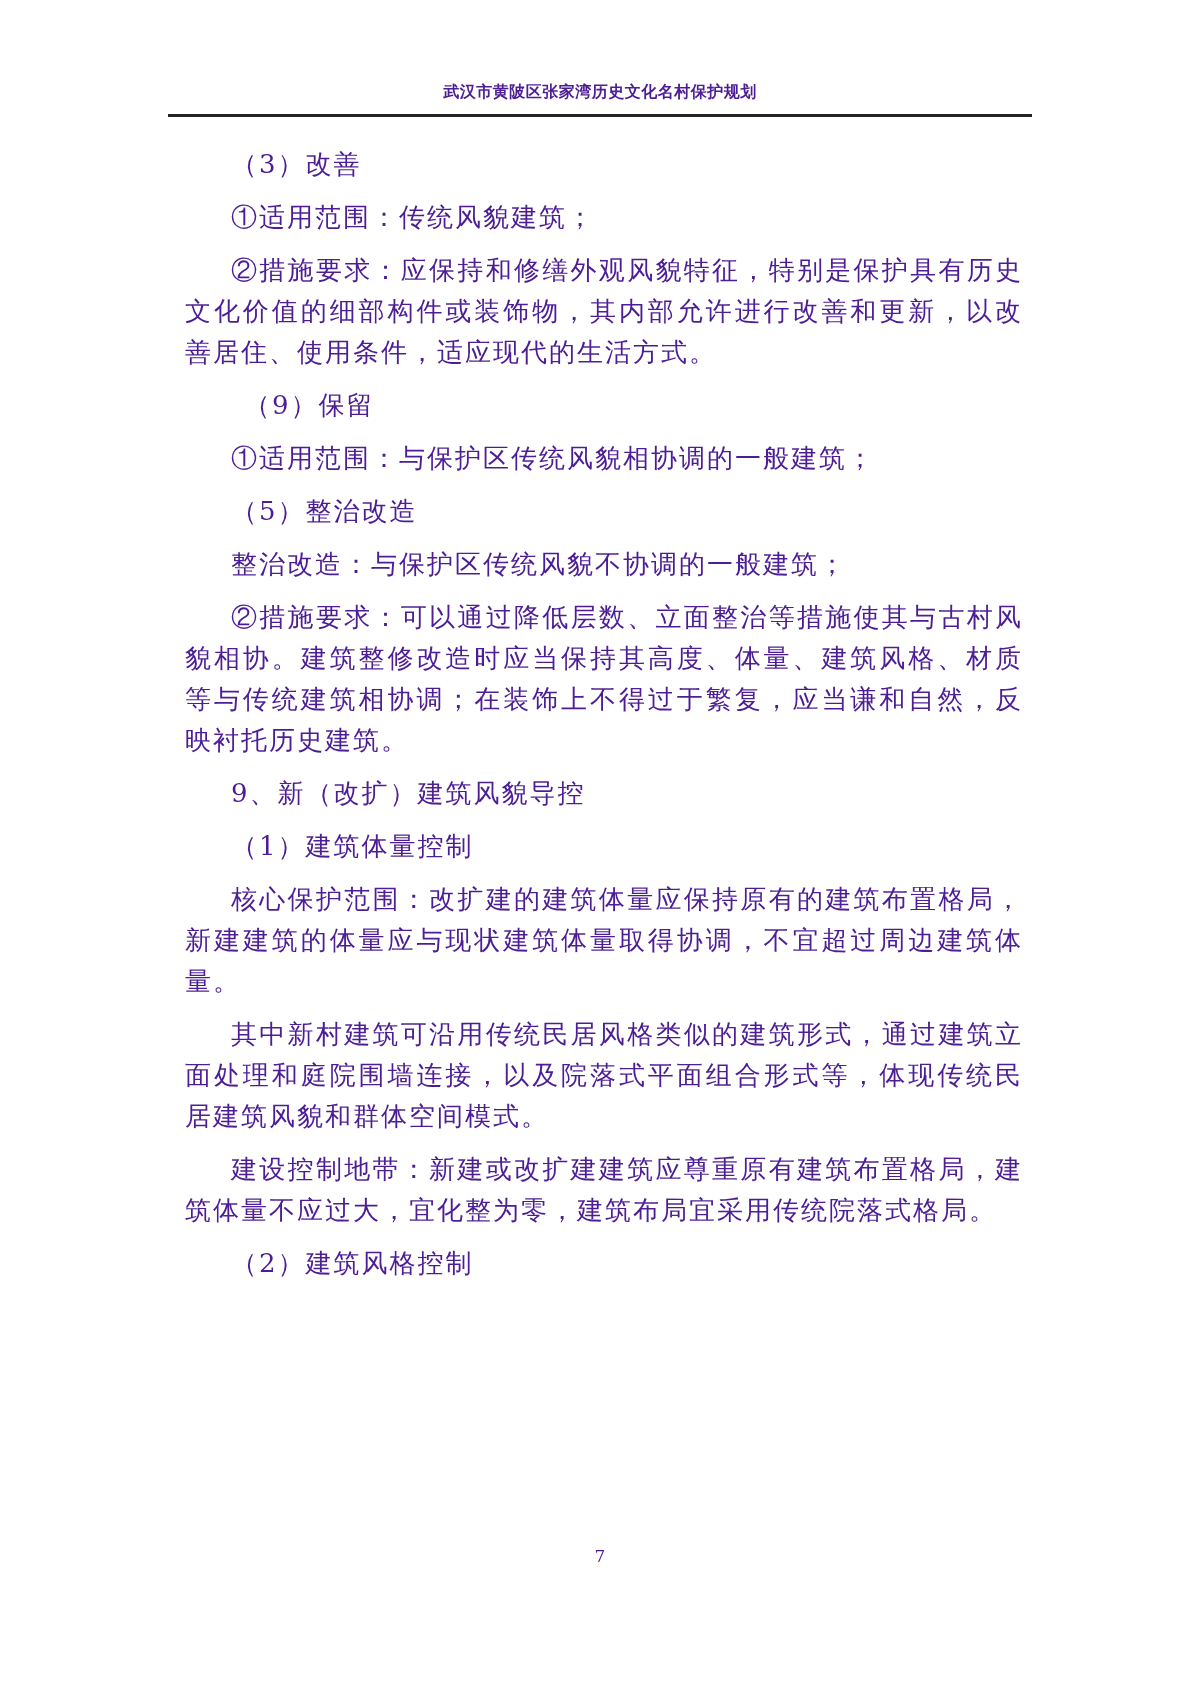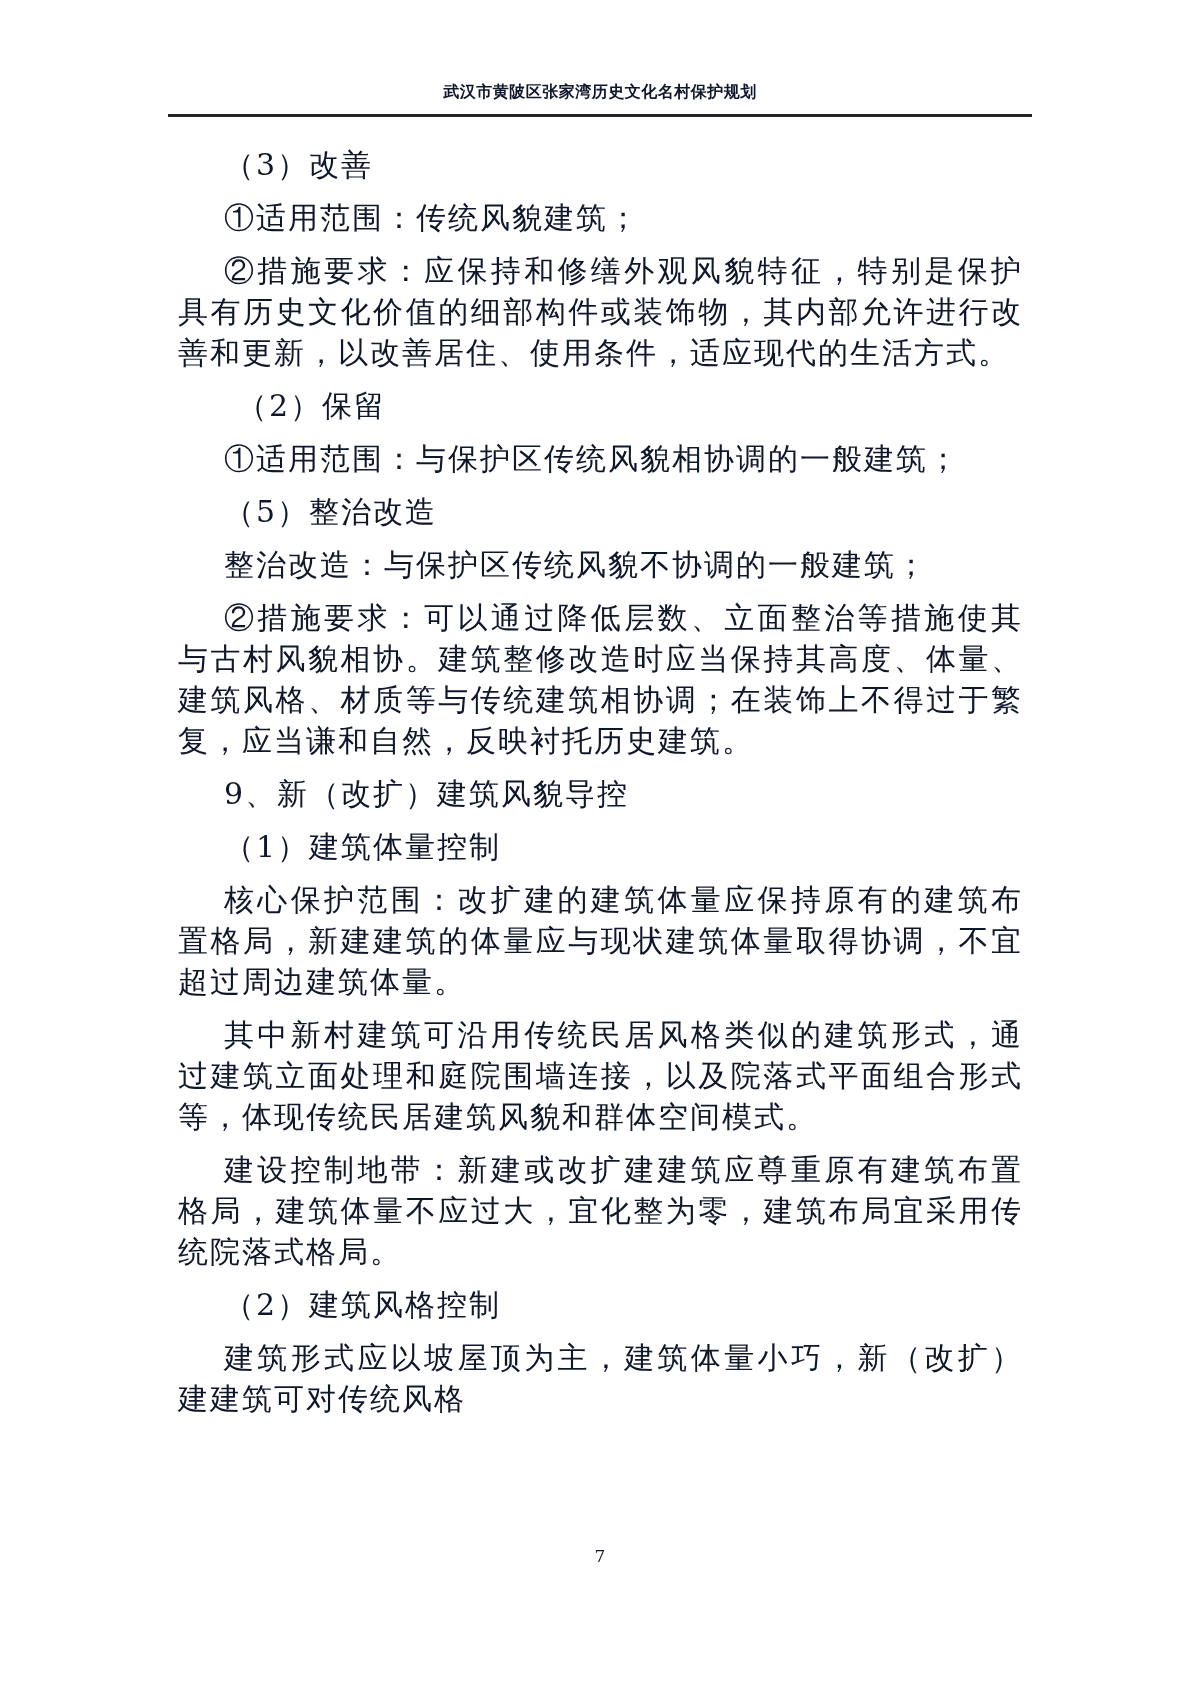--- a/index.html
+++ b/index.html
@@ -7,43 +7,43 @@
     padding: 0;
     background: #ffffff;
   }
   .page {
     position: relative;
     width: 1200px;
     height: 1698px;
     background: #ffffff;
     overflow: hidden;
     font-family: "DejaVu Serif", "Liberation Serif", serif;
-    color: #0f172a;
+    color: #4c1d95;
   }
   .page-header {
     width: 864px;
     margin: 0 auto;
     padding-top: 82px;
     padding-bottom: 12px;
     border-bottom: 3px solid #242424;
     text-align: center;
   }
   .page-header-title {
     font-size: 16px;
     line-height: 20px;
     font-weight: 700;
     letter-spacing: 0.5px;
   }
   .page-body {
     width: 846px;
     margin: 27px auto 0;
   }
   .para {
-    margin: 0 0 12px 1px;
-    font-size: 30px;
+    margin: 0 0 12px 8px;
+    font-size: 26px;
     line-height: 41px;
     letter-spacing: 2px;
     text-align: justify;
     text-justify: inter-character;
     text-indent: 46px;
   }
   .para.extra-indent {
     text-indent: 59px;
   }
   .page-footer {
@@ -64,31 +64,30 @@
 <div class="page">
 
   <header class="page-header">
     <div class="page-header-title">武汉市黄陂区张家湾历史文化名村保护规划</div>
   </header>
 
   <main class="page-body">
       <p class="para">（3）改善</p>
       <p class="para">①适用范围：传统风貌建筑；</p>
       <p class="para">②措施要求：应保持和修缮外观风貌特征，特别是保护具有历史文化价值的细部构件或装饰物，其内部允许进行改善和更新，以改善居住、使用条件，适应现代的生活方式。</p>
-      <p class="para extra-indent">（2）保留</p>
+      <p class="para extra-indent">（9）保留</p>
       <p class="para">①适用范围：与保护区传统风貌相协调的一般建筑；</p>
       <p class="para">（5）整治改造</p>
       <p class="para">整治改造：与保护区传统风貌不协调的一般建筑；</p>
       <p class="para">②措施要求：可以通过降低层数、立面整治等措施使其与古村风貌相协。建筑整修改造时应当保持其高度、体量、建筑风格、材质等与传统建筑相协调；在装饰上不得过于繁复，应当谦和自然，反映衬托历史建筑。</p>
       <p class="para">9、新（改扩）建筑风貌导控</p>
       <p class="para">（1）建筑体量控制</p>
       <p class="para">核心保护范围：改扩建的建筑体量应保持原有的建筑布置格局，新建建筑的体量应与现状建筑体量取得协调，不宜超过周边建筑体量。</p>
       <p class="para">其中新村建筑可沿用传统民居风格类似的建筑形式，通过建筑立面处理和庭院围墙连接，以及院落式平面组合形式等，体现传统民居建筑风貌和群体空间模式。</p>
       <p class="para">建设控制地带：新建或改扩建建筑应尊重原有建筑布置格局，建筑体量不应过大，宜化整为零，建筑布局宜采用传统院落式格局。</p>
       <p class="para">（2）建筑风格控制</p>
-      <p class="para">建筑形式应以坡屋顶为主，建筑体量小巧，新（改扩）建建筑可对传统风格</p>
     </main>
 
   <footer class="page-footer">
     <span class="page-number">7</span>
   </footer>
 
 </div>
 
 </body></html>

